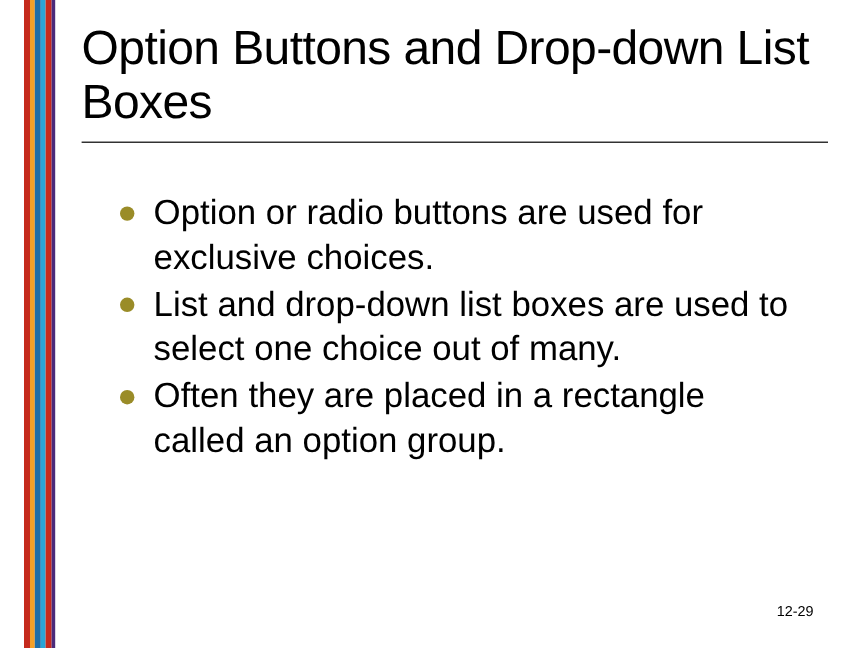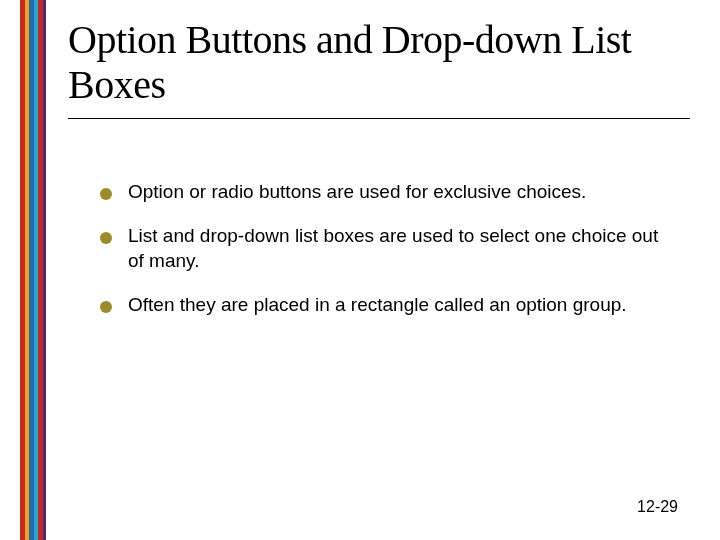--- a/index.html
+++ b/index.html
@@ -35,56 +35,54 @@
     position: absolute;
     left: 68px;
     top: 18px;
     right: 30px;
   }
   .title-text {
     font-size: 40px;
     line-height: 1.12;
     letter-spacing: -0.5px;
     font-weight: 400;
-    font-family: Liberation Serif, serif;
   }
   .title-rule {
     margin-top: 10px;
     border: none;
     border-top: 1px solid #000000;
     width: 100%;
   }
   .body-block {
     position: absolute;
     left: 100px;
     top: 160px;
     right: 50px;
   }
   .bullet-item {
     position: relative;
     padding-left: 28px;
-    font-size: 19px;
+    font-size: 29px;
     line-height: 1.28;
     margin-bottom: 2px;
-    margin-top: 20px;
   }
   .bullet-dot {
     position: absolute;
     left: 0;
     top: 0.42em;
     width: 12px;
     height: 12px;
     border-radius: 50%;
     background: #9a8c28; 
   }
   .footer {
     position: absolute;
     right: 42px;
     bottom: 24px;
-    font-size: 16px;
+    font-size: 12px;
     font-family: Arial, sans-serif;
   }
 </style>
 </head>
 <body>
 
 <div class="slide">
 
   <div class="accent-bar">
 

